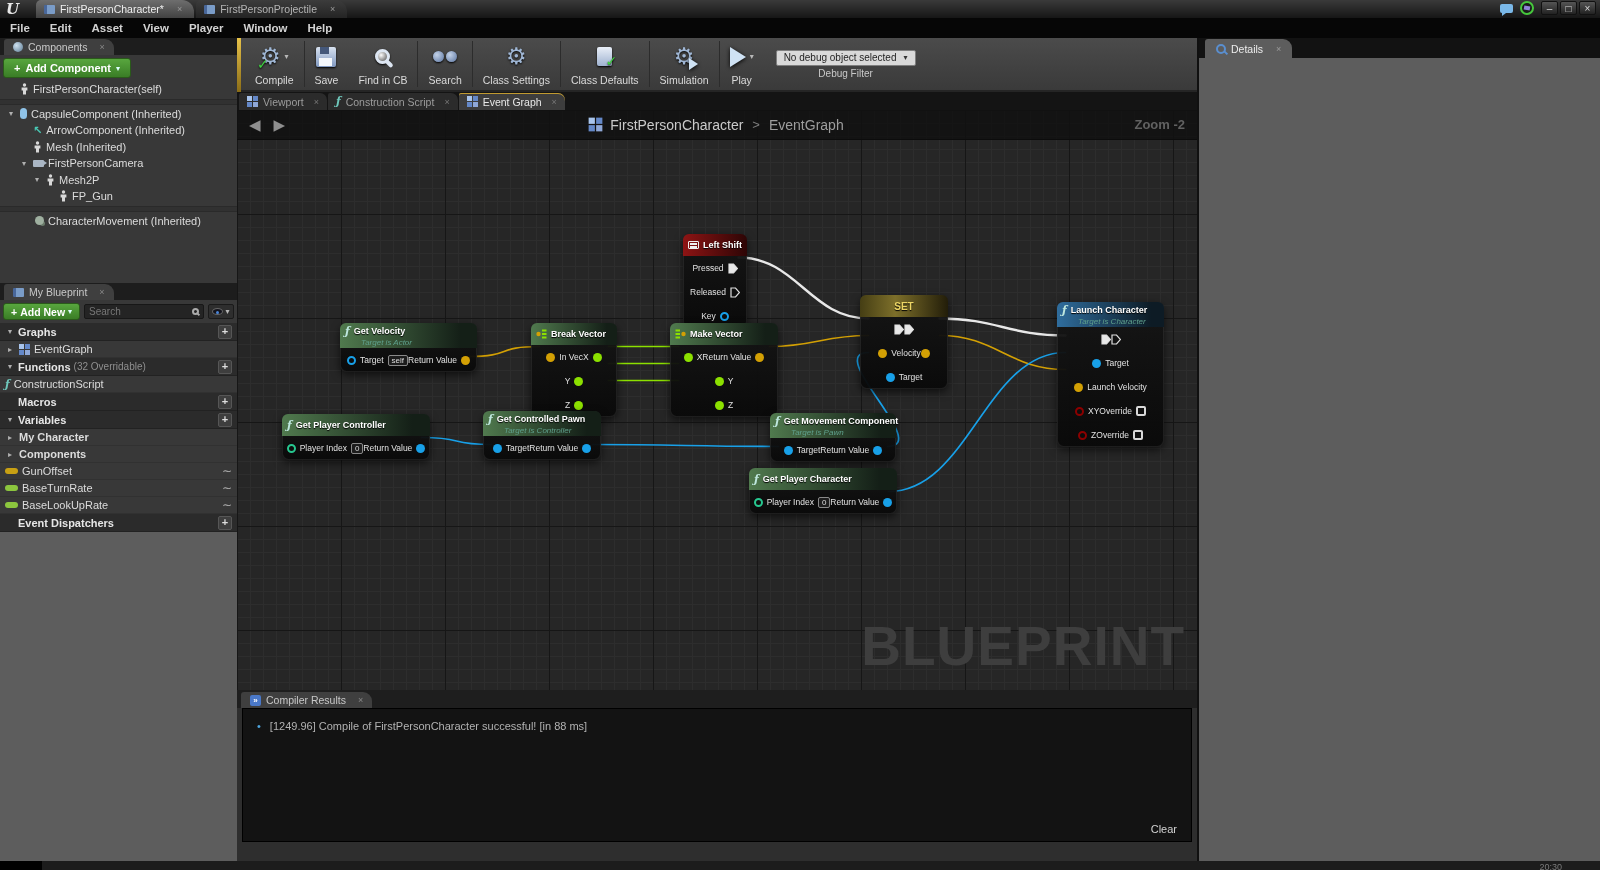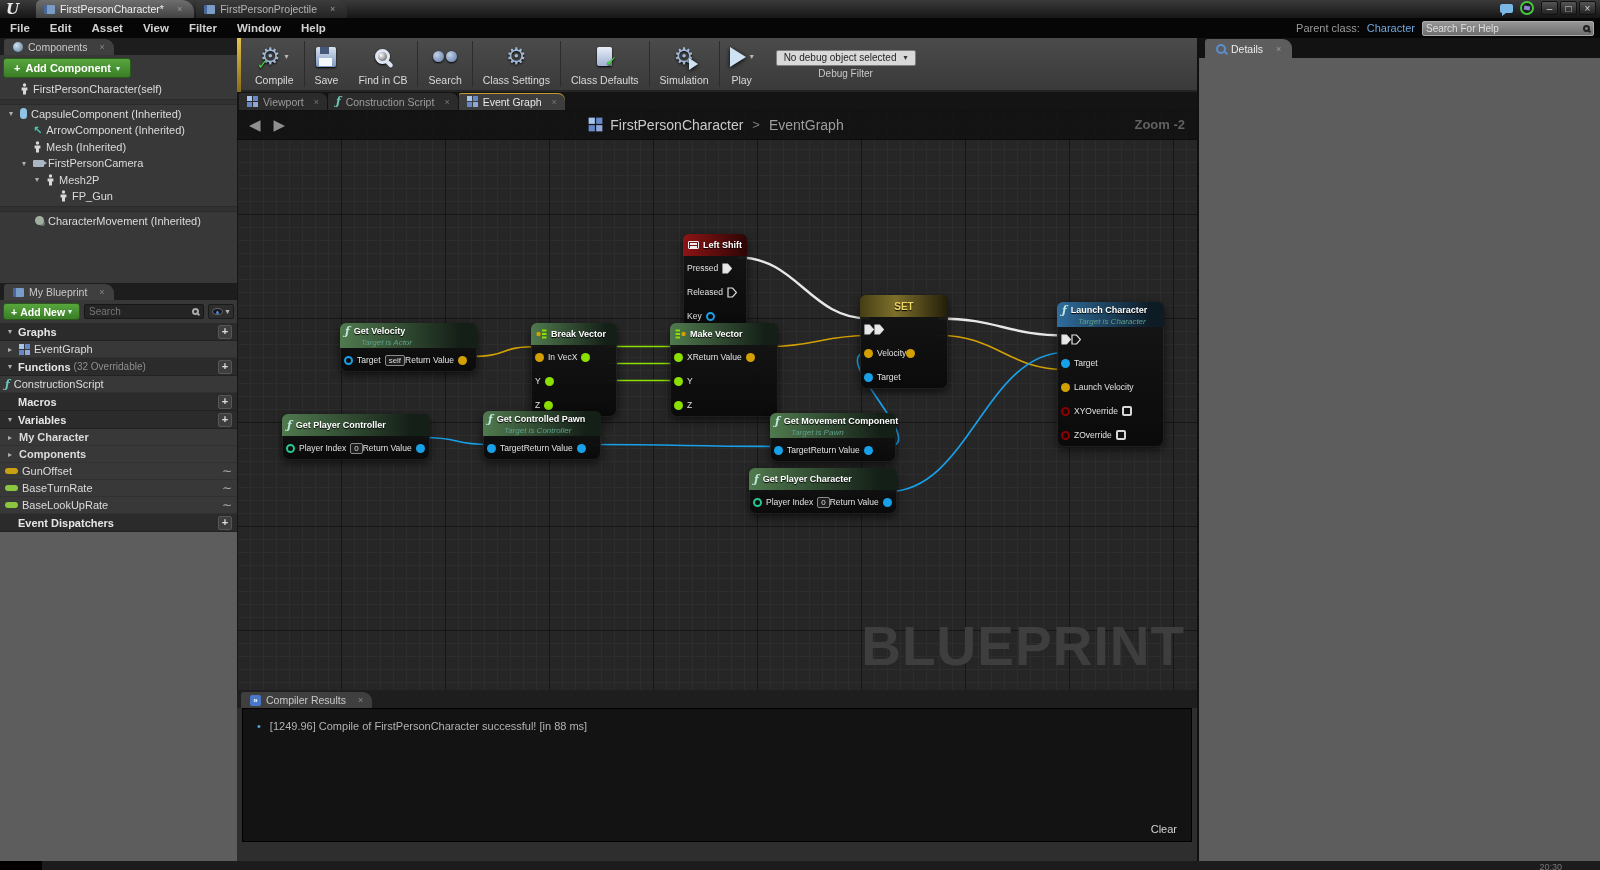--- a/index.html
+++ b/index.html
@@ -128,21 +128,21 @@
 .nhead{border-radius:6px 6px 0 0;display:flex;flex-direction:column;justify-content:center;padding:11px 5px;}
 .nhead.h1{height:15px;}.nhead.h2{height:25px;}
 .nh-row{display:flex;align-items:center;gap:4px;}
 .ntitle{font-size:9px;font-weight:bold;color:#fff;text-shadow:0 1px 1px #000;white-space:nowrap;}
 .nsub{font-size:8px;font-style:italic;color:#5fa08c;margin-left:16px;line-height:9px;white-space:nowrap;}
 .node.event .nhead{background:linear-gradient(90deg,#8e1414,#2d0505);}
 .node.pure .nhead{background:linear-gradient(90deg,#507a4e,#141f17 88%);}
 .node.call .nhead{background:linear-gradient(90deg,#2f6d9d,#0d1b25 88%);}
 .node.set .nhead{background:linear-gradient(90deg,#453e14,#7d6f2a 40%,#221d09);}
 .node.set .ntitle{color:#ecd564;font-size:10px;margin:0 auto;}
-.nrow{height:17px;display:flex;align-items:center;justify-content:flex-start;padding:12px 4px;}
+.nrow{height:17px;display:flex;align-items:center;justify-content:center;padding:12px 4px;}
 .pinwrap{display:flex;align-items:center;gap:4px;}
 .pinlabel{font-size:8.5px;color:#e2e2e2;white-space:nowrap;}
 .pin{width:9px;height:9px;border-radius:50%;display:inline-block;flex:0 0 auto;}
 .vbox{min-width:12px;padding:0 3px;height:11px;line-height:10px;background:#1d1d1d;border:1px solid #8a8a8a;border-radius:2px;font-size:8px;color:#ddd;text-align:center;}
 .cb{width:10px;height:10px;border:2px solid #d8d8d8;border-radius:2px;background:#101010;flex:0 0 auto;}
 .ic-key{width:11px;height:8px;border:1px solid #eee;border-radius:1px;display:inline-block;position:relative;flex:0 0 auto;}
 .ic-key::after{content:'';position:absolute;left:1px;top:1px;width:7px;height:1.5px;background:#eee;box-shadow:0 3px 0 #eee;}
 
 
 .cmp-outer{position:absolute;left:237px;top:690px;width:960px;height:172px;background:#2e2e2e;}
@@ -198,32 +198,24 @@
         </span>
     </div>
   </div>
 
   <div class="menubar">
     <span id="menu-items" style="display:flex;">
         <span class="mitem">File</span>
         <span class="mitem">Edit</span>
         <span class="mitem">Asset</span>
         <span class="mitem">View</span>
-        <span class="mitem">Filter</span>
+        <span class="mitem">Player</span>
         <span class="mitem">Window</span>
         <span class="mitem">Help</span>
       </span>
-    <div class="menubar-right">
-      <span class="pclabel">Parent class:</span>
-      <span class="pcvalue">Character</span>
-      <div class="help-search">
-        <input placeholder="Search For Help" style="">
-        <span class="mini-mag"></span>
-      </div>
-    </div>
   </div>
 
   <div class="comp-panel">
     <div class="tabstrip">
       <div class="ptab">
         <span class="ic-comp-tab"></span>
         <span>Components</span>
         <span class="x">×</span>
       </div>
     </div>

